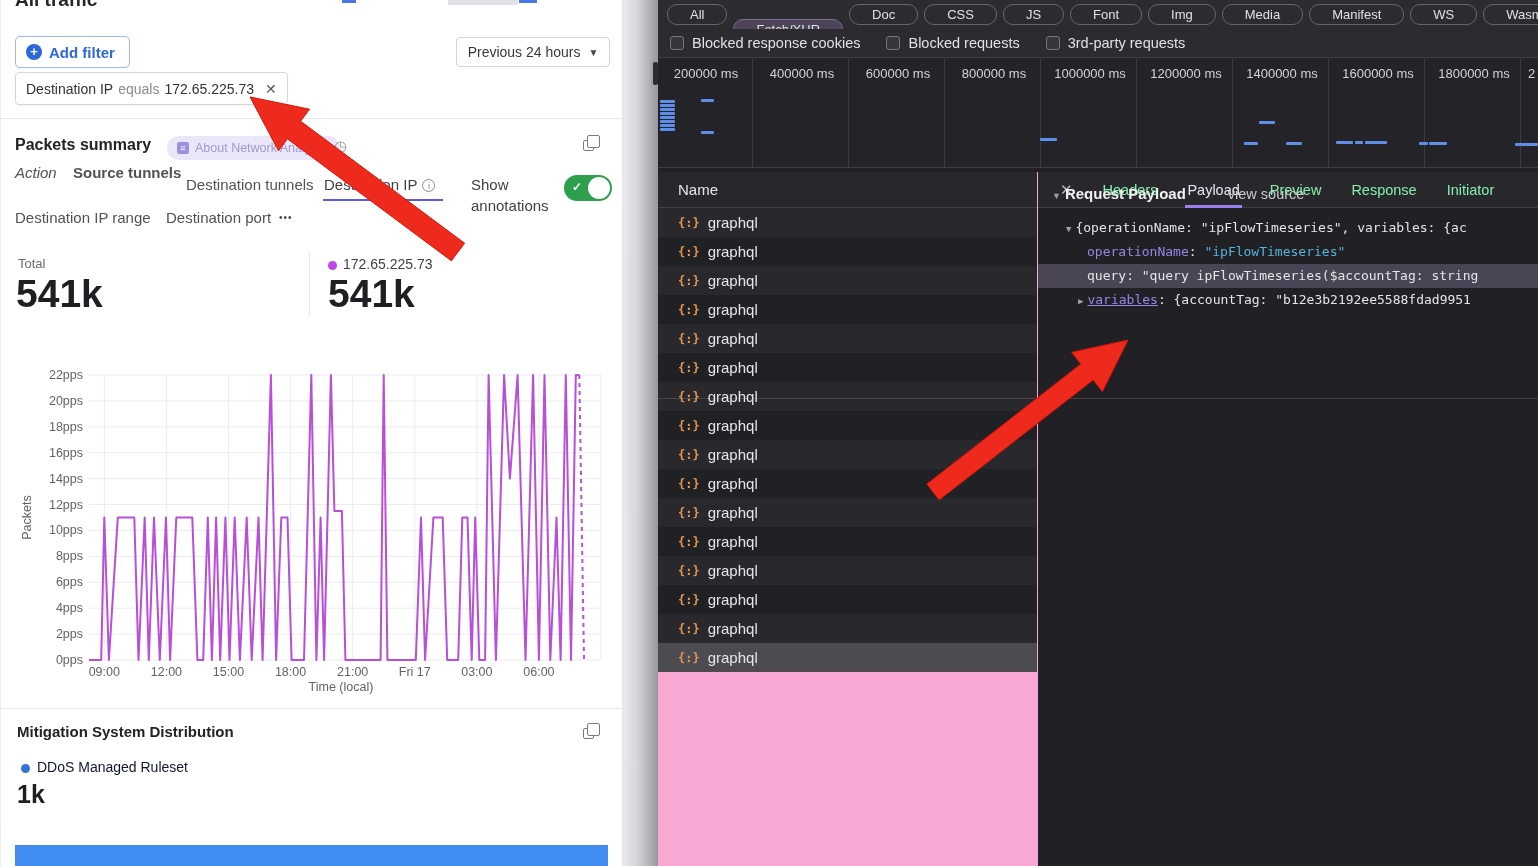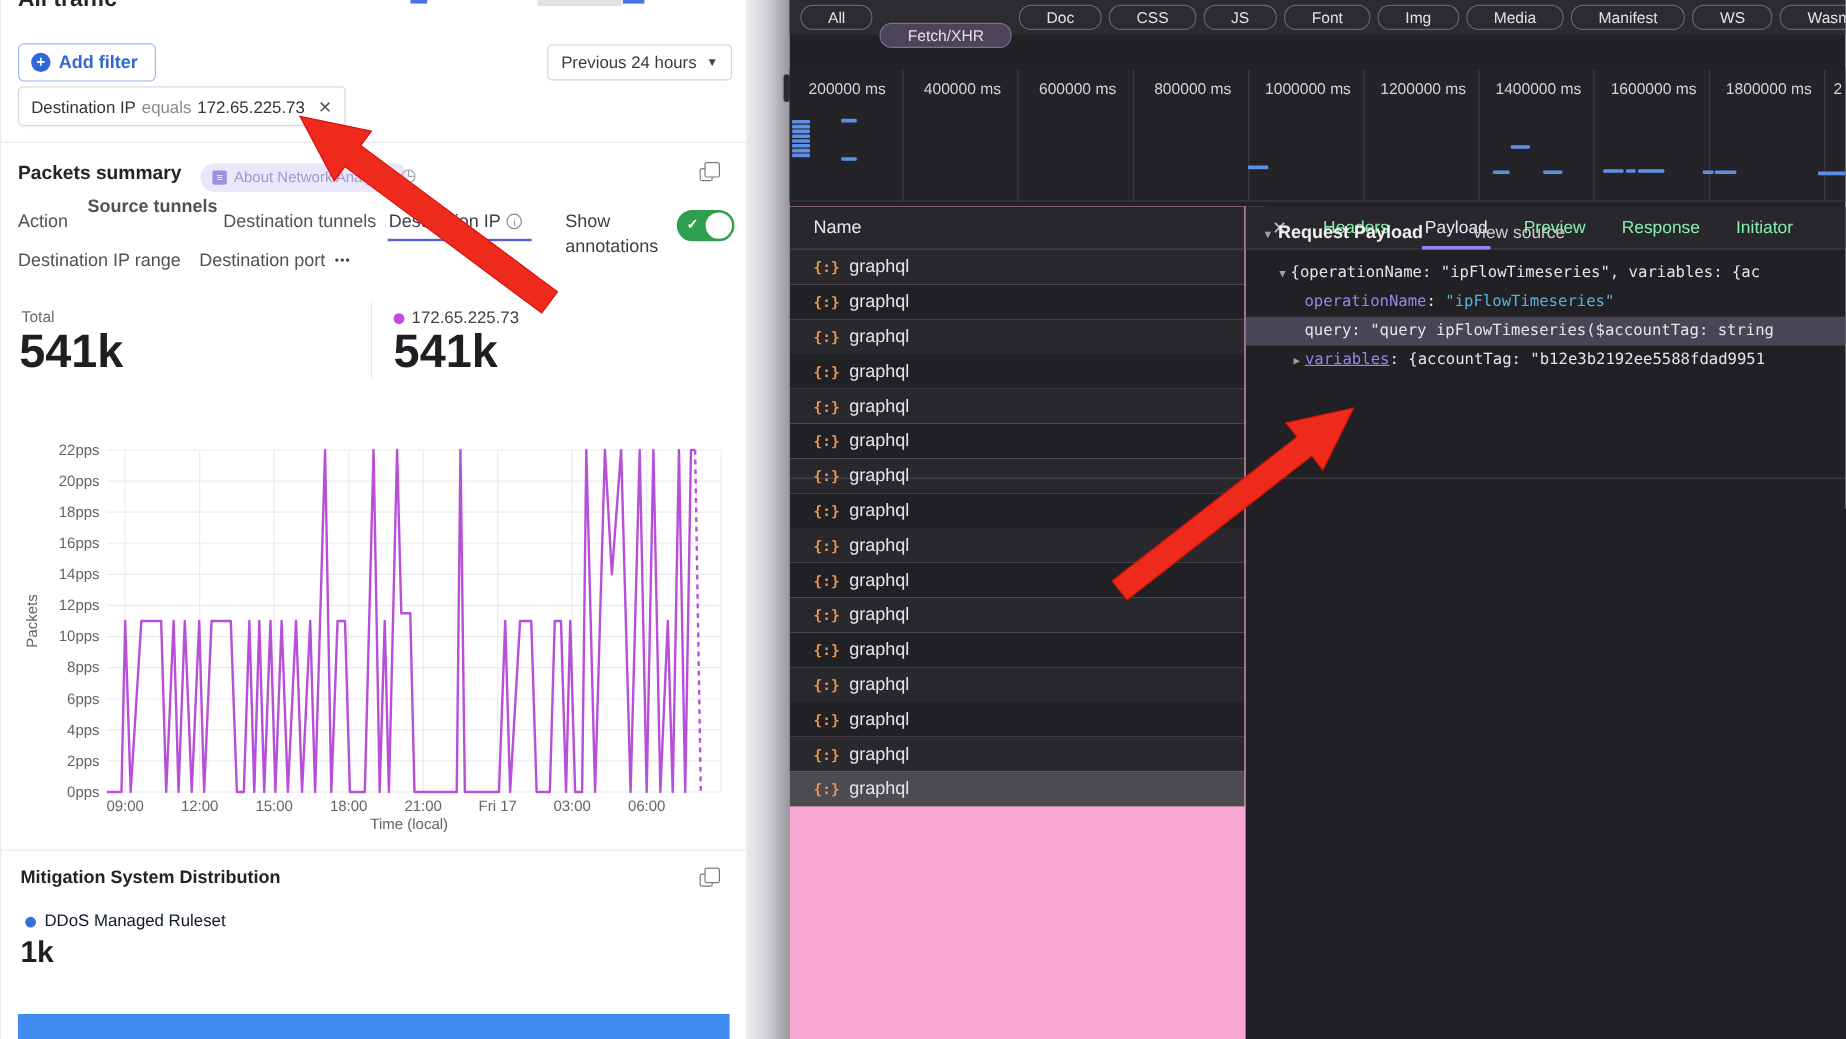--- a/index.html
+++ b/index.html
@@ -151,21 +151,21 @@
     <div class="divider-h" style="top:118px;"></div>
 
     <div class="section-title" style="left:14px;top:136px;">Packets summary</div>
     <div class="about-badge">
       <span class="badge-book">≡</span>
       <span>About Network Analytics</span>
     </div>
     <div class="clock-icon">◷</div>
     <div class="copy-icon" style="left:582px;top:140px;"></div>
 
-    <span class="tab" style="left:14px;top:176px;">Action</span>
+    <span class="tab" style="left:14px;top:164px;font-style:italic;">Action</span>
     <span class="tab" style="left:72px;top:164px;font-weight:bold;">Source tunnels</span>
     <span class="tab" style="left:185px;top:176px;">Destination tunnels</span>
     <span class="tab" style="left:323px;top:176px;color:#3f3f46;"><span>Destination IP</span><span class="info-icon">i</span></span>
     <div class="tab-underline"></div>
 
     <div class="show-annot">Show annotations</div>
     <div class="toggle">
       <span class="check">✓</span>
       <span class="knob"></span>
     </div>
@@ -252,20 +252,34 @@
         <span class="pill">CSS</span>
         <span class="pill">JS</span>
         <span class="pill">Font</span>
         <span class="pill">Img</span>
         <span class="pill">Media</span>
         <span class="pill">Manifest</span>
         <span class="pill">WS</span>
         <span class="pill">Wasm</span>
         <span class="pill">Other</span>
       </div>
+    <div class="dt-checkbar" id="dt-checkbar">
+        <span class="dt-check">
+          <span class="checkbox"></span>
+          <span>Blocked response cookies</span>
+        </span>
+        <span class="dt-check">
+          <span class="checkbox"></span>
+          <span>Blocked requests</span>
+        </span>
+        <span class="dt-check">
+          <span class="checkbox"></span>
+          <span>3rd-party requests</span>
+        </span>
+      </div>
 
     <div class="dt-timeline" id="dt-timeline">
         <span class="tl-label" style="left: 0px;">200000 ms</span>
         <div class="tl-sep" style="left: 94px;"></div>
         <span class="tl-label" style="left: 96px;">400000 ms</span>
         <div class="tl-sep" style="left: 190px;"></div>
         <span class="tl-label" style="left: 192px;">600000 ms</span>
         <div class="tl-sep" style="left: 286px;"></div>
         <span class="tl-label" style="left: 288px;">800000 ms</span>
         <div class="tl-sep" style="left: 382px;"></div>

